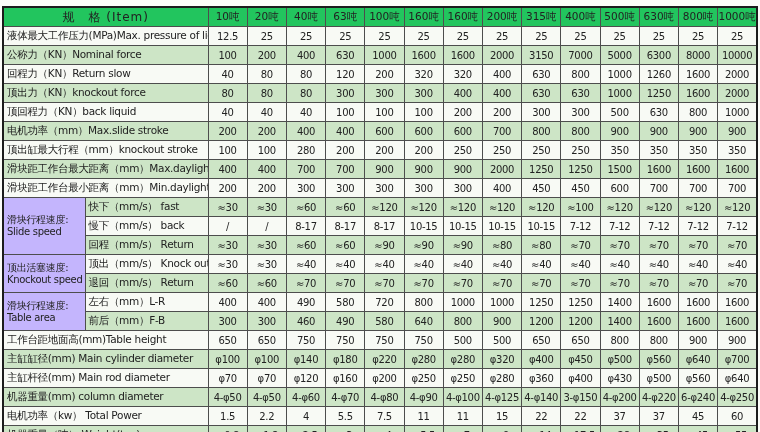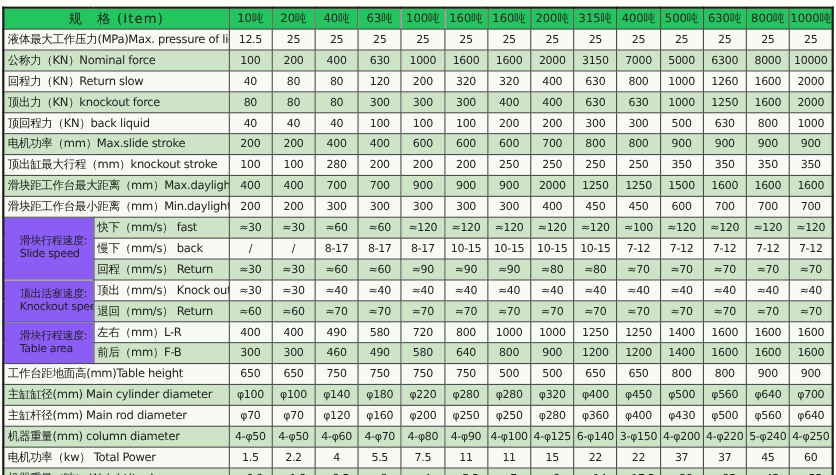--- a/index.html
+++ b/index.html
@@ -17,21 +17,21 @@
     border:1px solid #4d4d4d;overflow:hidden;white-space:nowrap;
     padding:0;height:18px;vertical-align:middle;
   }
   .spec-table th{
     font-weight:normal;font-size:10.5px;background:#22c55e;text-align:center;
   }
   th.item-head{font-size:12px;letter-spacing:1px;}
   td.label{text-align:left;padding:0 3px;font-size:10.5px;letter-spacing:-0.3px;}
   td.val{text-align:center;font-size:10px;letter-spacing:-0.3px;}
   td.group{
-    background:#8b5cf6;text-align:left;padding:0 14px;
+    background:#c4b5fd;text-align:left;padding:0 3px;
     font-size:10px;line-height:1.2;letter-spacing:-0.3px;white-space:nowrap;margin-left:10px;
   }
   tr.green{background:#cde5c6;}
   tr.white{background:#f8faf5;}
 </style>
 </head>
 <body>
 
 <div class="page">
   <table class="spec-table">
@@ -399,25 +399,25 @@
         <tr class="green">
           <td class="label" colspan="2">机器重量(mm) column diameter</td>
           <td class="val">4-φ50</td>
           <td class="val">4-φ50</td>
           <td class="val">4-φ60</td>
           <td class="val">4-φ70</td>
           <td class="val">4-φ80</td>
           <td class="val">4-φ90</td>
           <td class="val">4-φ100</td>
           <td class="val">4-φ125</td>
-          <td class="val">6-φ140</td>
+          <td class="val">4-φ140</td>
           <td class="val">3-φ150</td>
           <td class="val">4-φ200</td>
           <td class="val">4-φ220</td>
-          <td class="val">5-φ240</td>
+          <td class="val">6-φ240</td>
           <td class="val">4-φ250</td>
         </tr>
         <tr class="white">
           <td class="label" colspan="2">电机功率（kw） Total Power</td>
           <td class="val">1.5</td>
           <td class="val">2.2</td>
           <td class="val">4</td>
           <td class="val">5.5</td>
           <td class="val">7.5</td>
           <td class="val">11</td>

